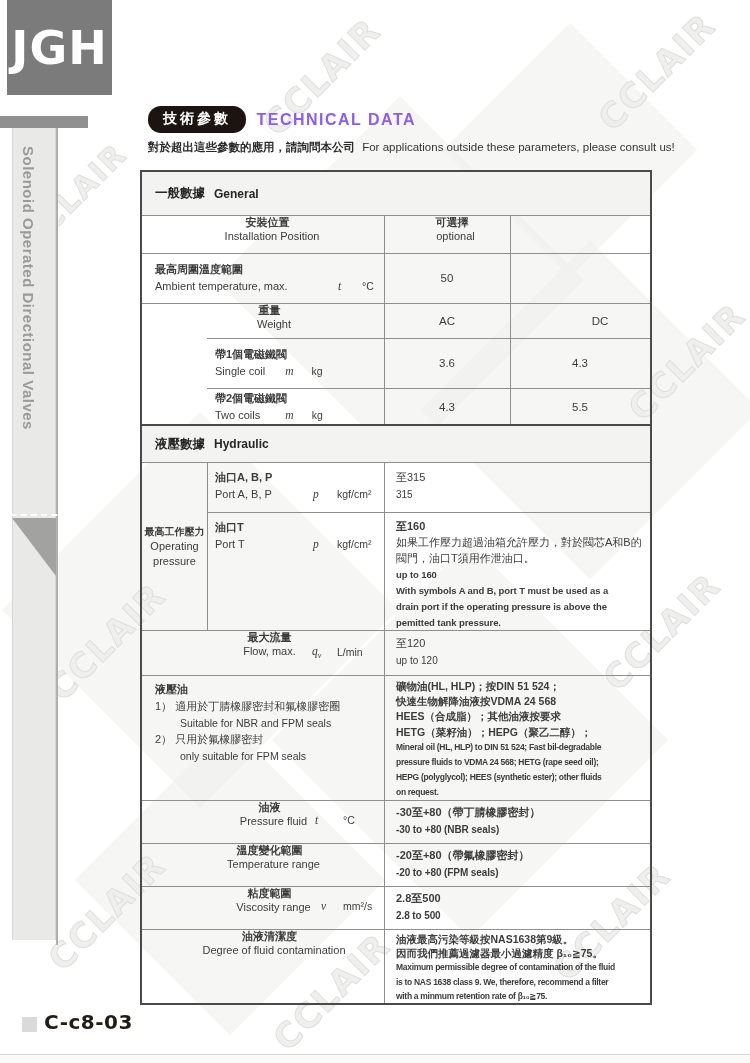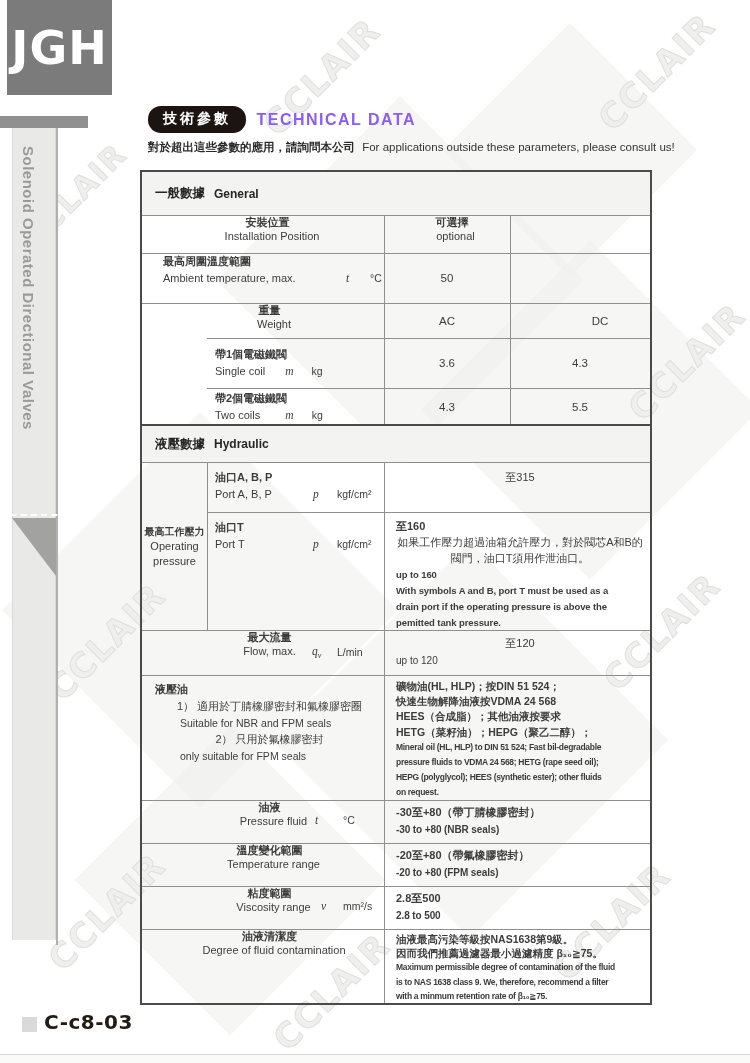--- a/index.html
+++ b/index.html
@@ -46,21 +46,21 @@
   .vl{position:absolute;width:1px;background:#8f8f8f;}
   .cell{position:absolute;box-sizing:border-box;flex-direction:column;}
   .zh{font-weight:600;}
   .en{font-weight:400;color:#3c3c3c;}
   .vcen{display:flex;align-items:center;}
   .cen{display:flex;align-items:center;justify-content:center;}
   .sym{font-family:"Liberation Serif","DejaVu Serif",serif;font-style:italic;font-size:11.5px;}
   .unit{font-size:10.5px;}
   .line{white-space:nowrap;}
   .zh-b{font-weight:bold;font-size:11px;}
-  .zh-r{font-weight:400;font-size:11px;text-align:center;}
+  .zh-r{font-weight:400;font-size:11px;}
   .en-b{font-weight:bold;font-size:9.5px;letter-spacing:-.1px;}
   .en-r{font-weight:400;font-size:10px;}
   .en-s{font-weight:bold;font-size:8.5px;letter-spacing:-.3px;}
   .zh-s{font-weight:600;font-size:10.5px;}
   .num{font-size:11.5px;}
   
   .pcode-sq{position:absolute;left:22px;top:1017px;width:15px;height:15px;background:#dadada;z-index:3;}
   .pcode{position:absolute;left:44px;top:1010px;font-weight:bold;font-size:20px;color:#241c12;
          letter-spacing:.5px;z-index:3;font-family:"DejaVu Sans",sans-serif;}
   .bot-line{position:absolute;left:0;top:1054px;width:750px;height:1px;background:#d5d5d3;z-index:3;}
@@ -118,21 +118,21 @@
 
     <div class="cell vcen" style="left:13px;top:43px;width:225px;height:38px;">
       <span class="zh">安裝位置</span>
       <span class="en" style="margin-left:9px;">Installation Position</span>
     </div>
     <div class="cell vcen" style="left:255px;top:43px;width:110px;height:38px;">
       <span class="zh">可選擇</span>
       <span class="en" style="margin-left:7px;">optional</span>
     </div>
 
-    <div class="cell" style="left:13px;top:81px;width:229px;height:50px;line-height:17px;margin-left:8px;">
+    <div class="cell" style="left:13px;top:81px;width:229px;height:50px;padding-top:8px;line-height:17px;">
       <div class="line zh">最高周圍溫度範圍</div>
       <div class="line" style="position:relative;">
         <span class="en">Ambient temperature, max.</span>
         <span class="sym abs" style="left:183px;top:0;">t</span>
         <span class="unit abs" style="left:207px;top:0;">°C</span>
       </div>
     </div>
     <div class="cell cen num" style="left:242px;top:81px;width:126px;height:50px;">
       <span>50</span>
     </div>
@@ -192,20 +192,21 @@
     <div class="cell" style="left:73px;top:290px;width:169px;height:50px;padding-top:7px;line-height:17px;">
       <div class="line zh">油口A, B, P</div>
       <div class="line" style="position:relative;">
         <span class="en">Port A, B, P</span>
         <span class="sym abs" style="left:98px;top:0;">p</span>
         <span class="unit abs" style="left:122px;top:0;">kgf/cm²</span>
       </div>
     </div>
     <div class="cell" style="left:254px;top:290px;width:248px;height:50px;padding-top:7px;line-height:17px;">
       <div class="line zh-r">至315</div>
+      <div class="line en-r">315</div>
     </div>
 
     <div class="cell" style="left:73px;top:340px;width:169px;height:118px;padding-top:7px;line-height:17px;">
       <div class="line zh">油口T</div>
       <div class="line" style="position:relative;">
         <span class="en">Port T</span>
         <span class="sym abs" style="left:98px;top:0;">p</span>
         <span class="unit abs" style="left:122px;top:0;">kgf/cm²</span>
       </div>
     </div>

